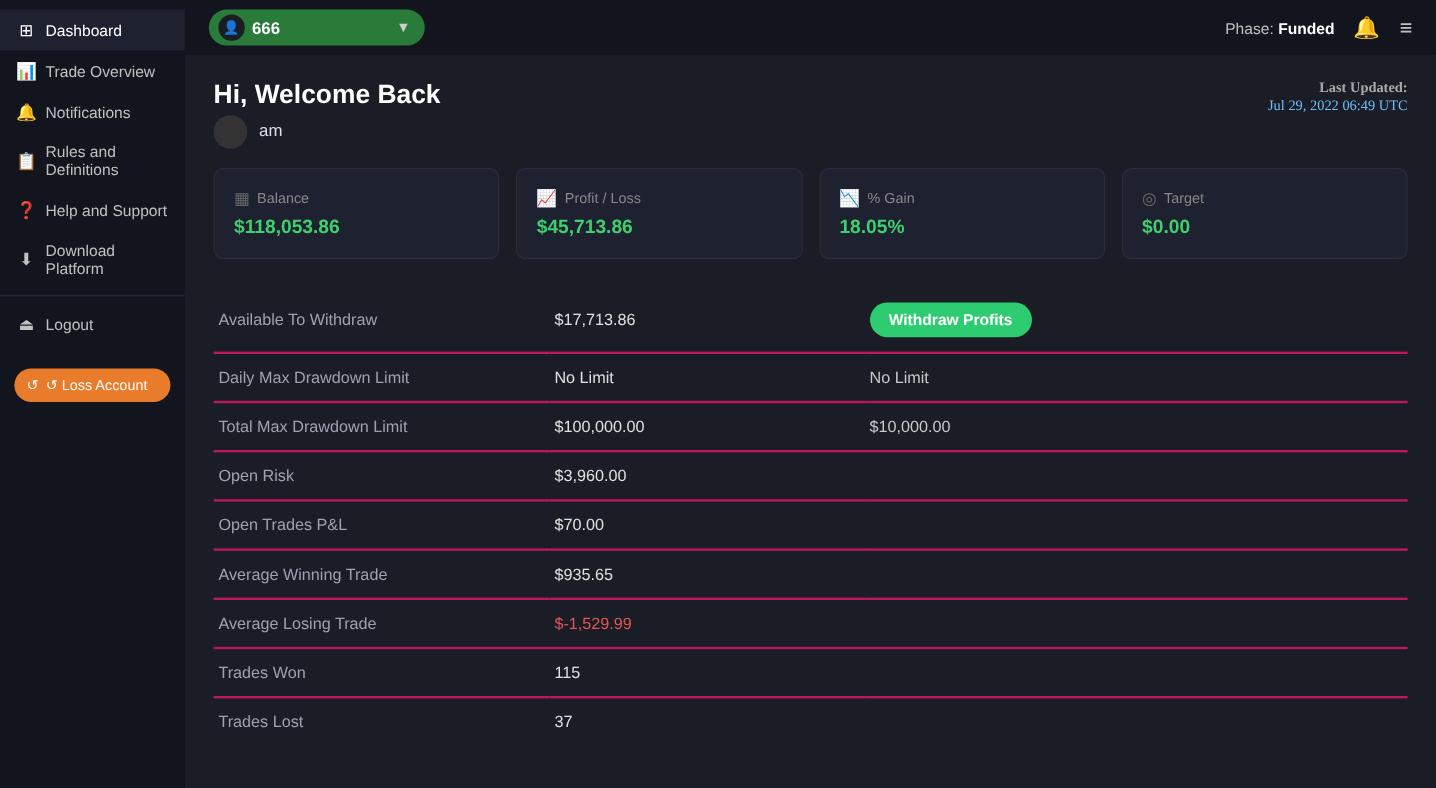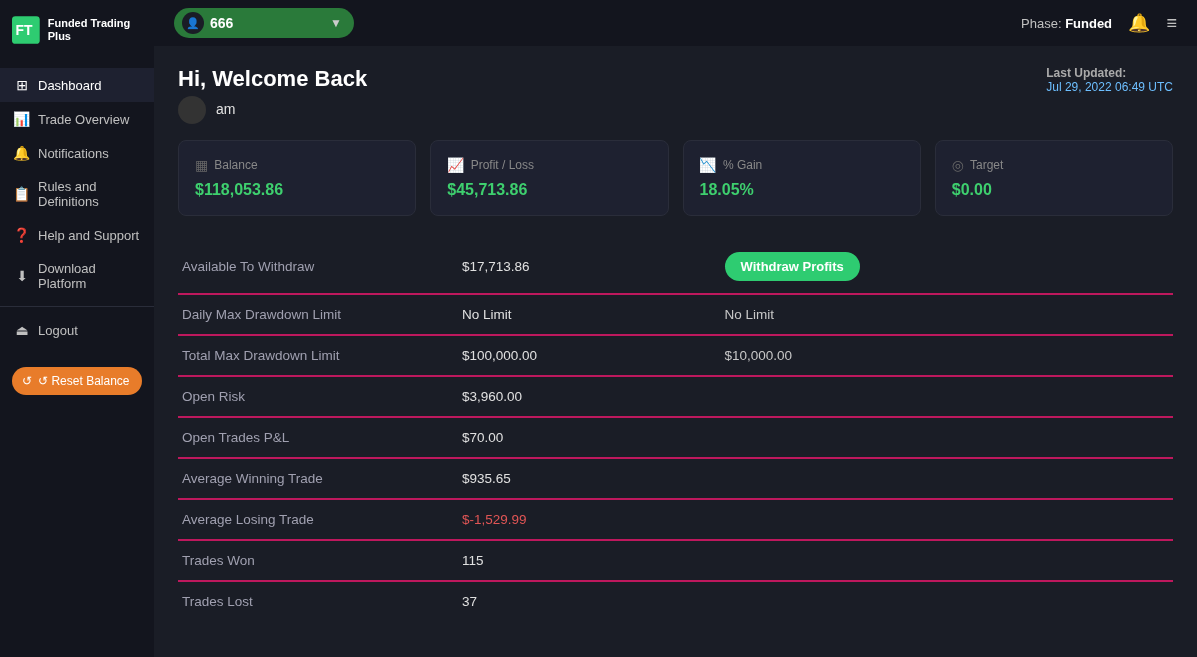--- a/index.html
+++ b/index.html
@@ -174,23 +174,24 @@
       font-size: 22px;
       font-weight: 700;
       color: #ffffff;
     }
     .username-text {
       font-size: 14px;
       color: #e0e0e0;
       margin-top: 4px;
     }
     .last-updated {
-      text-align: left;
+      text-align: right;
       font-size: 12px;
       color: #888;
+      font-family: Liberation Serif, serif;
     }
     .last-updated-label {
       font-weight: 600;
       color: #aaa;
     }
     .last-updated-time {
       color: #6dbfff;
     }
 
     
@@ -261,27 +262,20 @@
       padding: 7px 16px;
       font-size: 13px;
       font-weight: 600;
       cursor: pointer;
     }
   </style>
 </head>
 <body>
 
 <nav class="sidebar">
-  <div class="sidebar-logo">
-    <svg class="logo-icon" viewBox="0 0 32 32">
-      <rect width="32" height="32" rx="4" fill="#2ecc71"></rect>
-      <text x="4" y="22" font-size="16" font-weight="bold" fill="white">FT</text>
-    </svg>
-    <span class="logo-text">Funded Trading Plus</span>
-  </div>
 
   <div class="sidebar-nav">
     <div class="sidebar-item active">
       <span class="nav-icon">⊞</span>
       <span>Dashboard</span>
     </div>
     <div class="sidebar-item">
       <span class="nav-icon">📊</span>
       <span>Trade Overview</span>
     </div>
@@ -303,21 +297,21 @@
     </div>
     <div class="sidebar-divider"></div>
     <div class="sidebar-item">
       <span class="nav-icon">⏏</span>
       <span>Logout</span>
     </div>
   </div>
 
   <button class="reset-btn">
     <span>↺</span>
-    <span>↺ Reset Balance</span>
+    <span>↺ Loss Account</span>
   </button>
 </nav>
 
 <div class="main-area">
 
   <header class="topbar">
     <div class="topbar-left">
       <div class="account-selector">
         <div class="account-dot">
           <span>👤</span>

